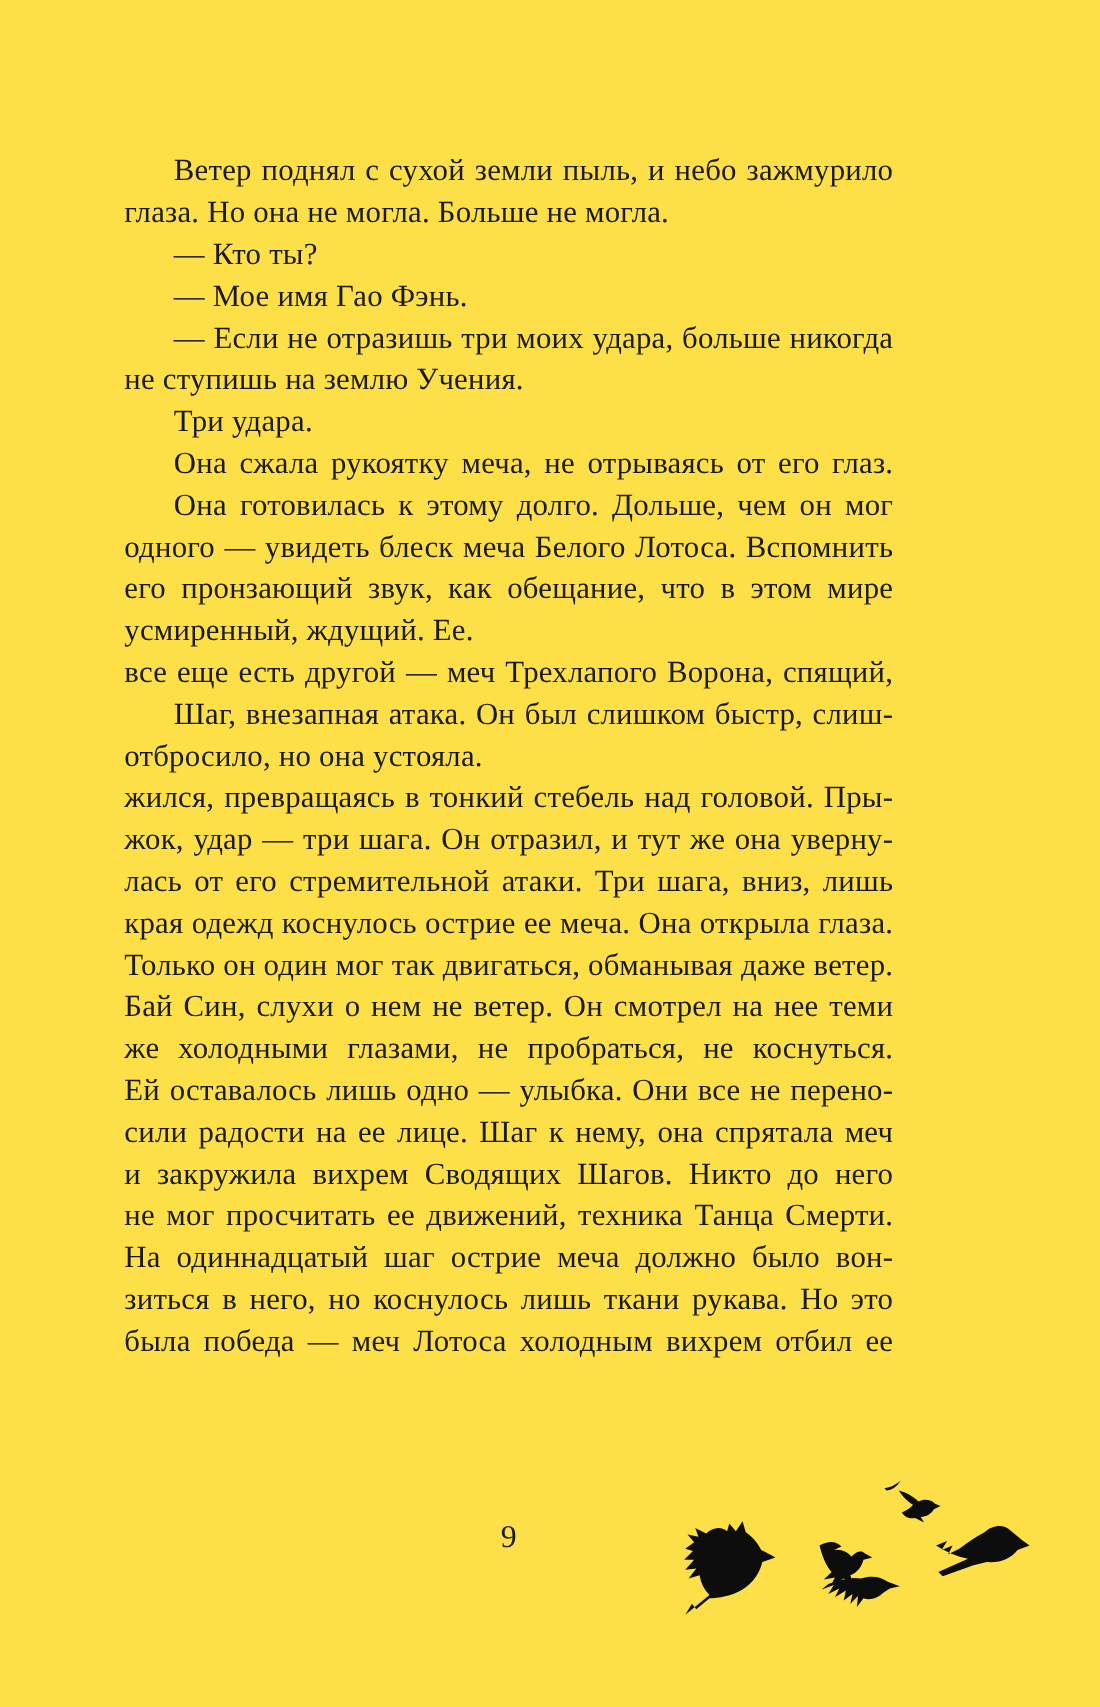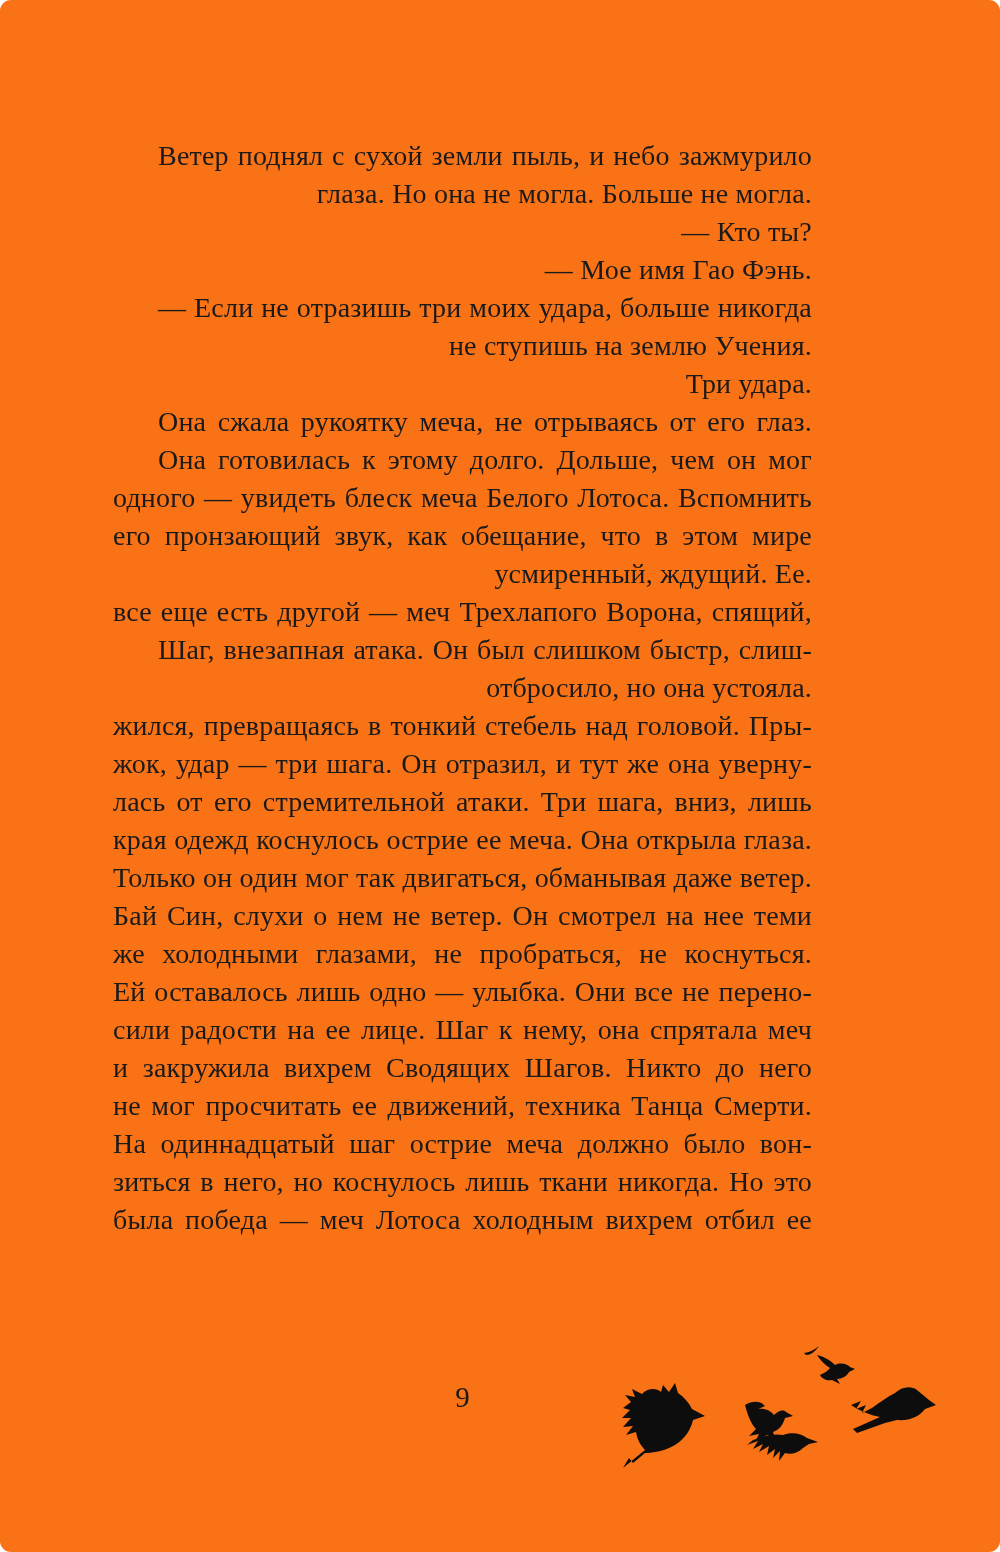--- a/index.html
+++ b/index.html
@@ -4,38 +4,37 @@
 <style>
   html, body {
     margin: 0;
     padding: 0;
     background: #ffffff;
   }
   .page {
     position: relative;
     width: 1000px;
     height: 1552px;
-    background: #f97316;
+    background: #fde047;
     overflow: hidden;
     font-family: "Liberation Serif", serif;
     color: #1a1a1a;
-    border-radius: 11px;
   }
   .text-block {
     position: absolute;
     left: 113px;
     top: 137px;
     width: 699px;
     font-size: 28px;
     line-height: 38px;
     letter-spacing: 0.2px;
   }
   .paragraph { margin: 0; }
   .line {
-    text-align: right;
+    text-align: left;
     min-height: 38px;
   }
   .line.just {
     text-align: justify;
     text-align-last: justify;
   }
   .line.indent {
     text-indent: 45px;
   }
   .page-number {
@@ -100,21 +99,21 @@
         <div class="line just">лась от его стремительной атаки. Три шага, вниз, лишь</div>
         <div class="line just">края одежд коснулось острие ее меча. Она открыла глаза.</div>
         <div class="line just">Только он один мог так двигаться, обманывая даже ветер.</div>
         <div class="line just">Бай Син, слухи о нем не ветер. Он смотрел на нее теми</div>
         <div class="line just">же холодными глазами, не пробраться, не коснуться.</div>
         <div class="line just">Ей оставалось лишь одно — улыбка. Они все не перено-</div>
         <div class="line just">сили радости на ее лице. Шаг к нему, она спрятала меч</div>
         <div class="line just">и закружила вихрем Сводящих Шагов. Никто до него</div>
         <div class="line just">не мог просчитать ее движений, техника Танца Смерти.</div>
         <div class="line just">На одиннадцатый шаг острие меча должно было вон-</div>
-        <div class="line just">зиться в него, но коснулось лишь ткани никогда. Но это</div>
+        <div class="line just">зиться в него, но коснулось лишь ткани рукава. Но это</div>
         <div class="line just">была победа — меч Лотоса холодным вихрем отбил ее</div>
       </div>
     </main>
 
   <div class="page-number">9</div>
 
   <svg class="birds" viewBox="0 0 345 130" aria-hidden="true">
 
     <path d="M 209 8 Q 217 7 224 1 Q 218 10 211 10 Z"></path>
 

